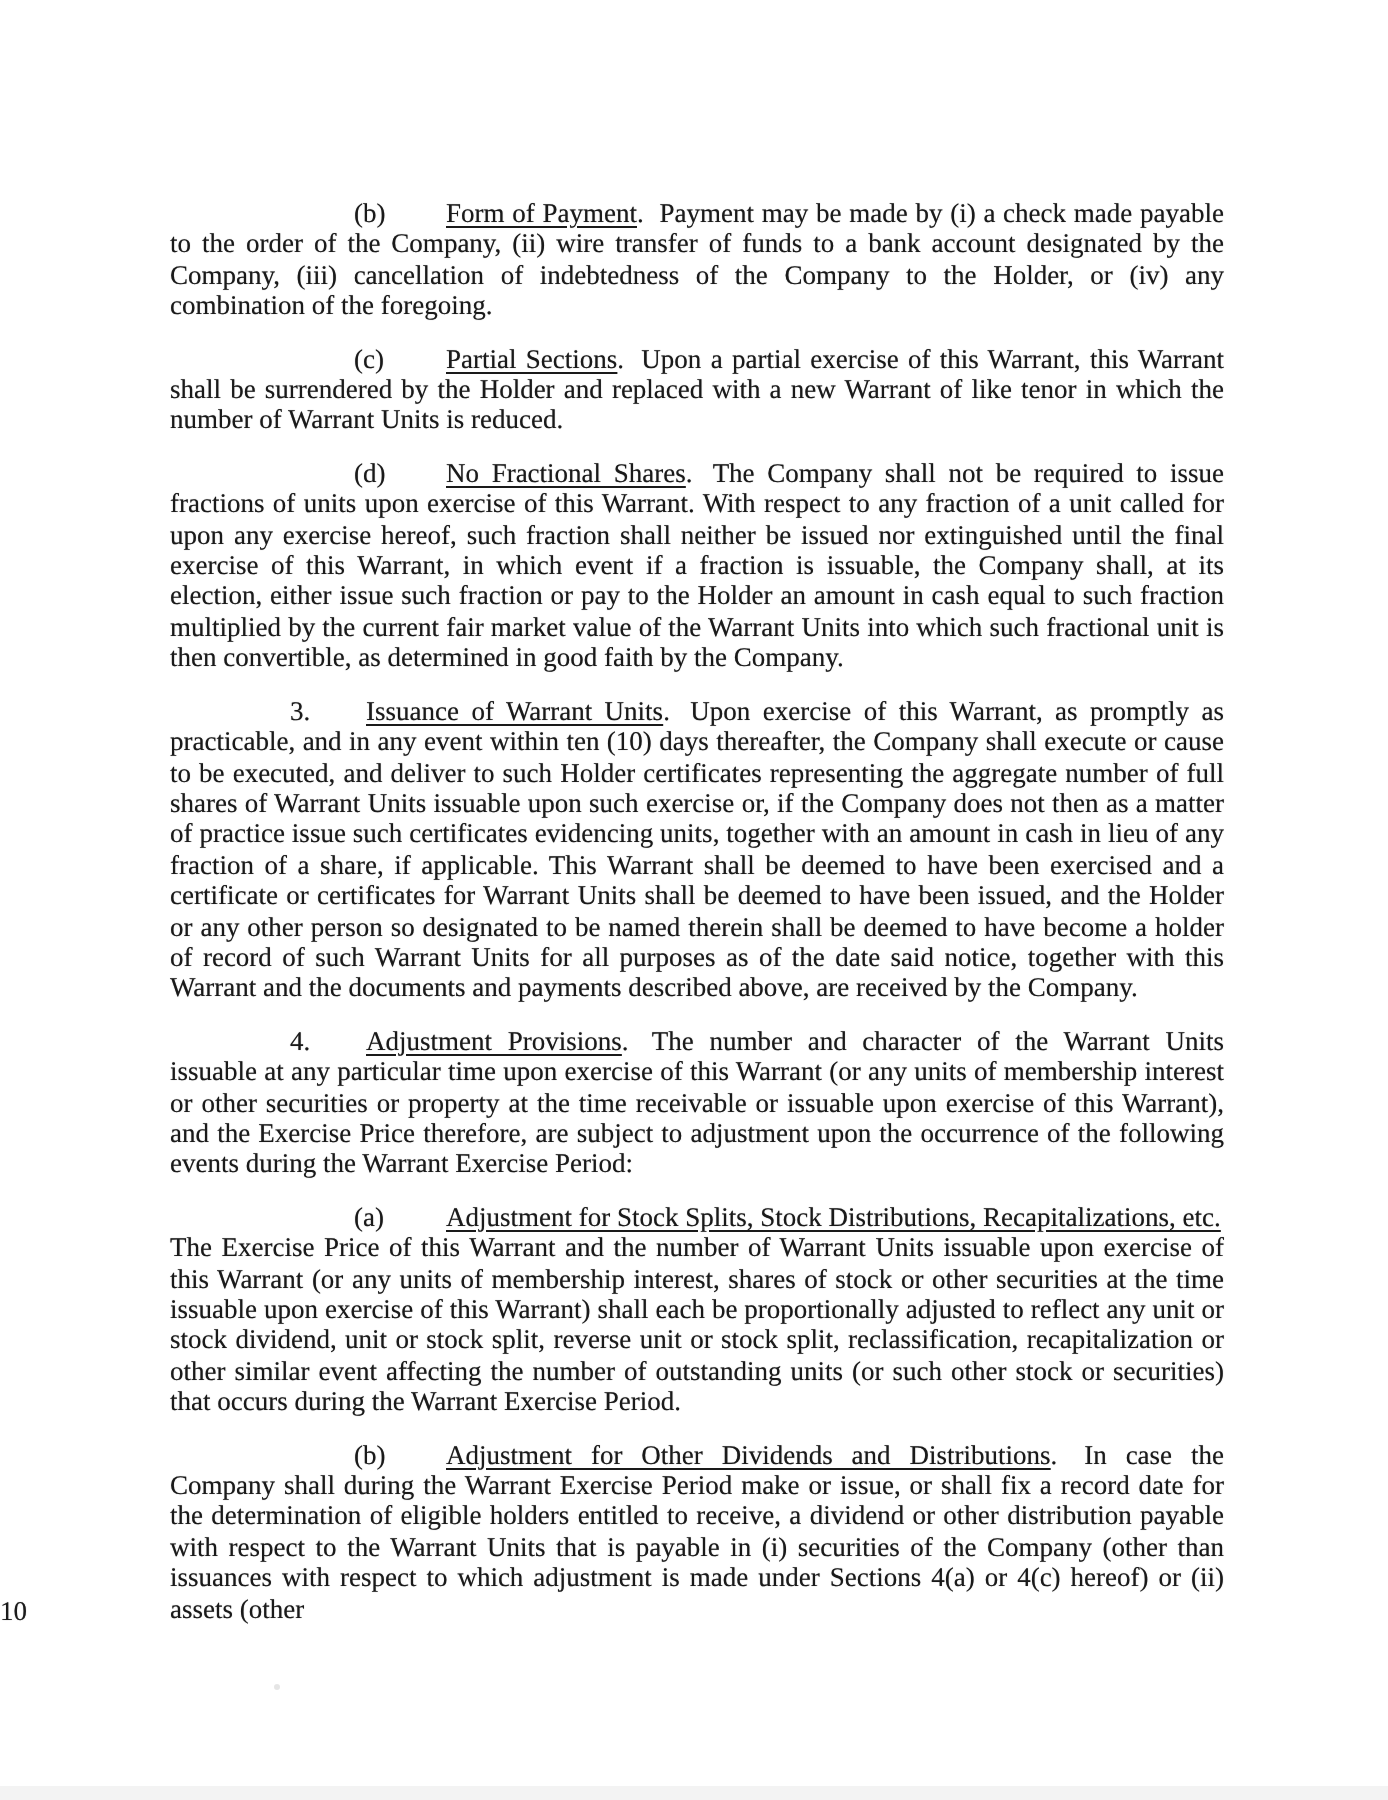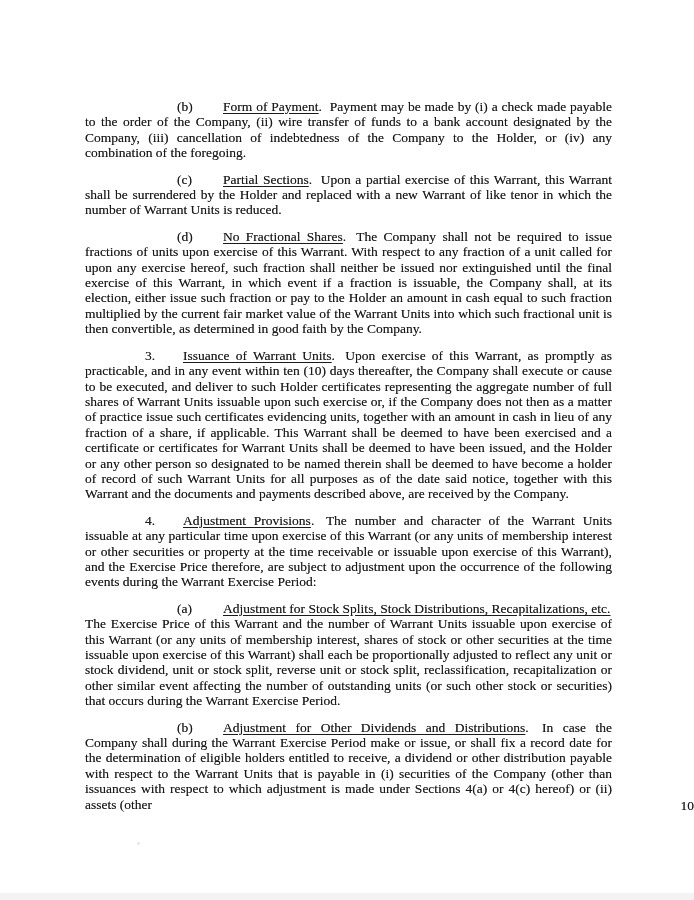--- a/index.html
+++ b/index.html
@@ -33,21 +33,21 @@
   }
   .lvl-letter > .lab { width: 138px; padding-left: 92px; }
   .lvl-number > .lab { width: 98px;  padding-left: 60px; }
   .hd { text-decoration: underline; text-underline-offset: 1.5px; }
   .sep { margin-right: 4px; }
   .pageno {
     position: absolute;
     top: 798px;
     left: 0;
     width: 100%;
-    text-align: right;
+    text-align: left;
     font-size: 13.5px;
     text-shadow: 0 0 0.4px rgba(10,10,10,0.55);
   }
   .scan-strip {
     position: absolute;
     bottom: 0;
     left: 0;
     width: 100%;
     height: 7px;
     background: #f3f3f3;

